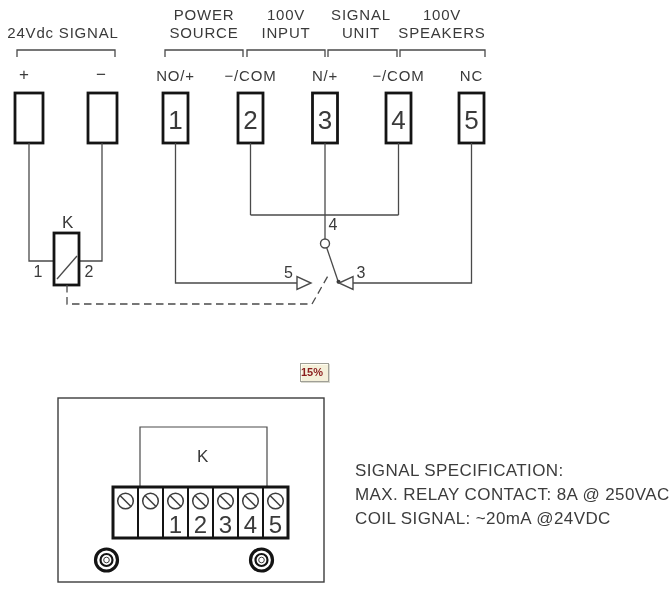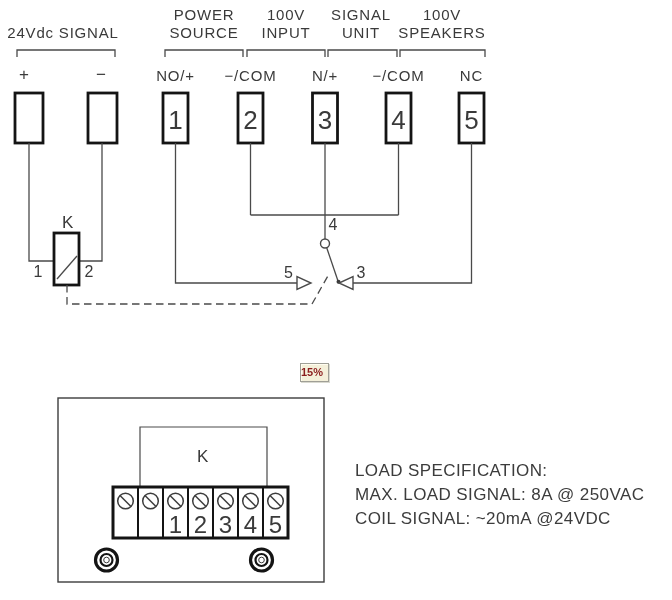--- a/index.html
+++ b/index.html
@@ -178,18 +178,18 @@
       </g>
     </g>
   </g>
 </svg>
 
   <div class="badge">
     <span>15%</span>
   </div>
 
   <div class="spec">
-    <div>LOAD SPECIFICATION:</div>
-    <div>MAX. LOAD SIGNAL: 8A @ 250VAC</div>
+    <div>SIGNAL SPECIFICATION:</div>
+    <div>MAX. RELAY CONTACT: 8A @ 250VAC</div>
     <div>COIL SIGNAL: ~20mA @24VDC</div>
   </div>
 
 </div>
 
 </body></html>

